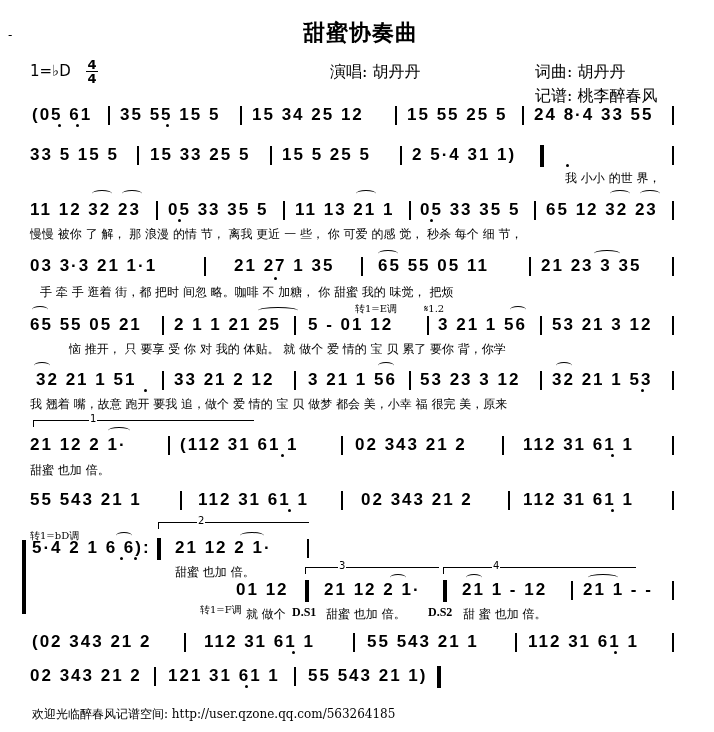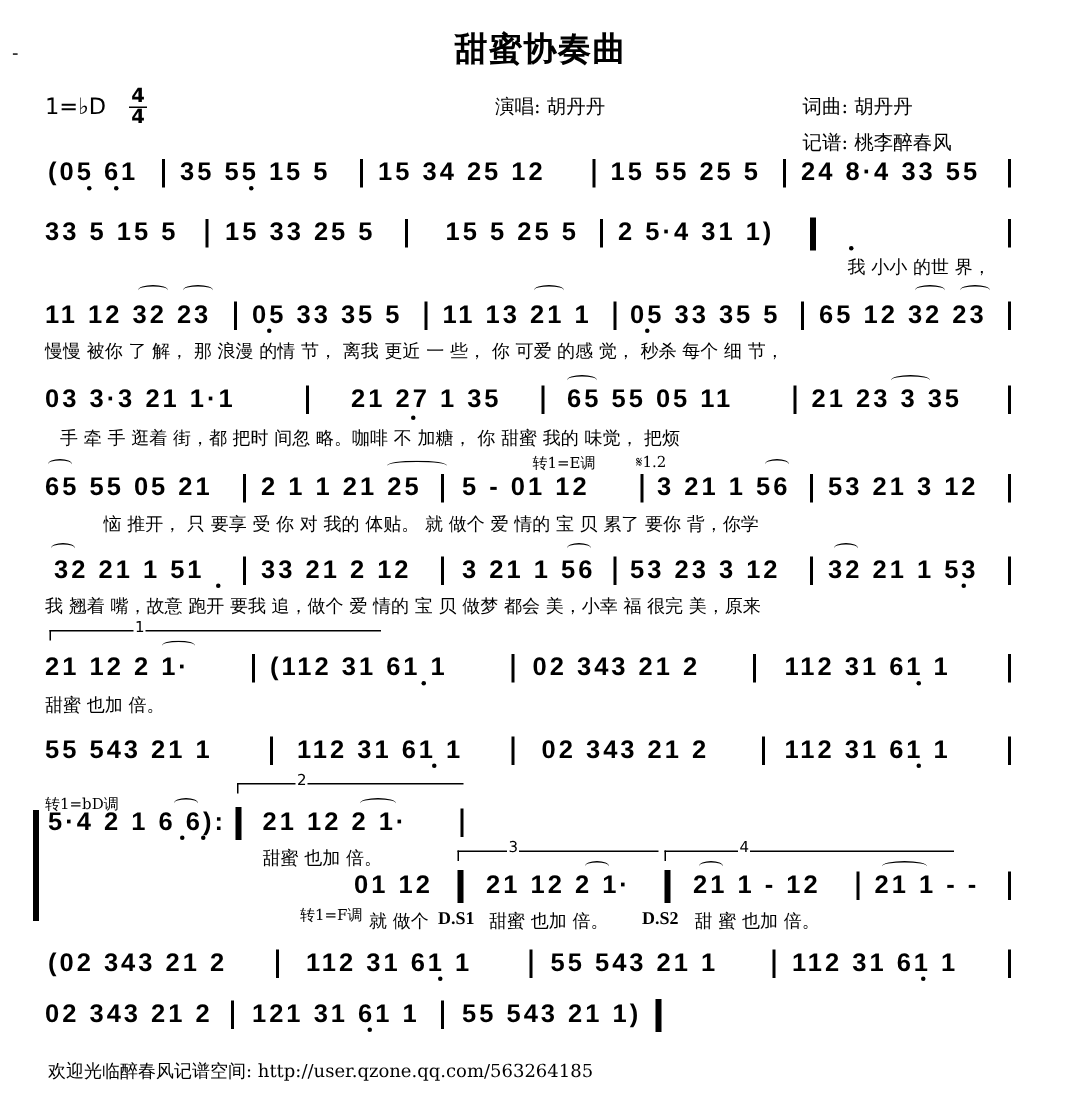--- a/index.html
+++ b/index.html
@@ -1,19 +1,19 @@
 <!DOCTYPE html>
 <html><head>
 <meta charset="utf-8">
 <style>
   html, body { margin: 0; padding: 0; background: #ffffff; }
   body { width: 714px; height: 732px; position: relative; overflow: hidden; color: #000; font-family: "DejaVu Sans", sans-serif; }
   .abs { position: absolute; white-space: nowrap; }
   .title { font-family: "DejaVu Serif", serif; font-weight: bold; font-size: 22px; letter-spacing: 1px; }
-  .meta { font-family: "DejaVu Serif", serif; font-size: 13px; }
+  .meta { font-family: "DejaVu Serif", serif; font-size: 16px; }
   .key { font-family: "DejaVu Sans", sans-serif; font-size: 15px; }
   .frac { position:absolute; font-size: 13px; font-weight:bold; text-align:center; width:12px; line-height: 11px; }
   .frac .line { display:block; border-top:1px solid #000; margin: 1px 0; }
   .stave { position: absolute; left: 0; width: 714px; height: 20px; }
   .tok { position: absolute; top: 0; font-family: "Liberation Sans", sans-serif; font-weight: bold; font-size: 17px; letter-spacing: 2px; line-height: 20px; }
   .bar { position: absolute; top: 1px; width: 1.5px; height: 19px; background: #000; }
   .dbar { position: absolute; top: 0; width: 4px; height: 22px; background: #000; }
   .lyr { position: absolute; font-size: 12px; font-family: "DejaVu Sans", sans-serif; white-space: nowrap; }
   .small { position:absolute; font-size: 10px; font-family: "DejaVu Serif", serif; white-space: nowrap; }
   .ds { position:absolute; font-size: 12px; font-family: "Liberation Serif", serif; font-weight:bold; }
@@ -49,21 +49,21 @@
     <div class="bar" style="left:522px;"></div>
     <span class="tok" style="left:534px;">24 8·4 33 55</span>
     <div class="bar" style="left:672px;"></div>
   </div>
 
   <div class="stave" style="top:145px;">
     <span class="tok" style="left:30px;">33 5 15 5</span>
     <div class="bar" style="left:137px;"></div>
     <span class="tok" style="left:150px;">15 33 25 5</span>
     <div class="bar" style="left:270px;"></div>
-    <span class="tok" style="left:297px;">15 5 25 5</span>
+    <span class="tok" style="left:282px;">15 5 25 5</span>
     <div class="bar" style="left:400px;"></div>
     <span class="tok" style="left:412px;">2 5·4 31 1)</span>
     <div class="dbar" style="left:540px;"></div>
     <span class="tok" style="left:548px;"></span>
     <div class="bar" style="left:672px;"></div>
   </div>
   <div class="lyr" style="left:565px;top:170px;">我 小小  的世 界，</div>
 
   <div class="slur" style="left:92px;top:190px;width:20px;"></div>
   <div class="slur" style="left:122px;top:190px;width:20px;"></div>

